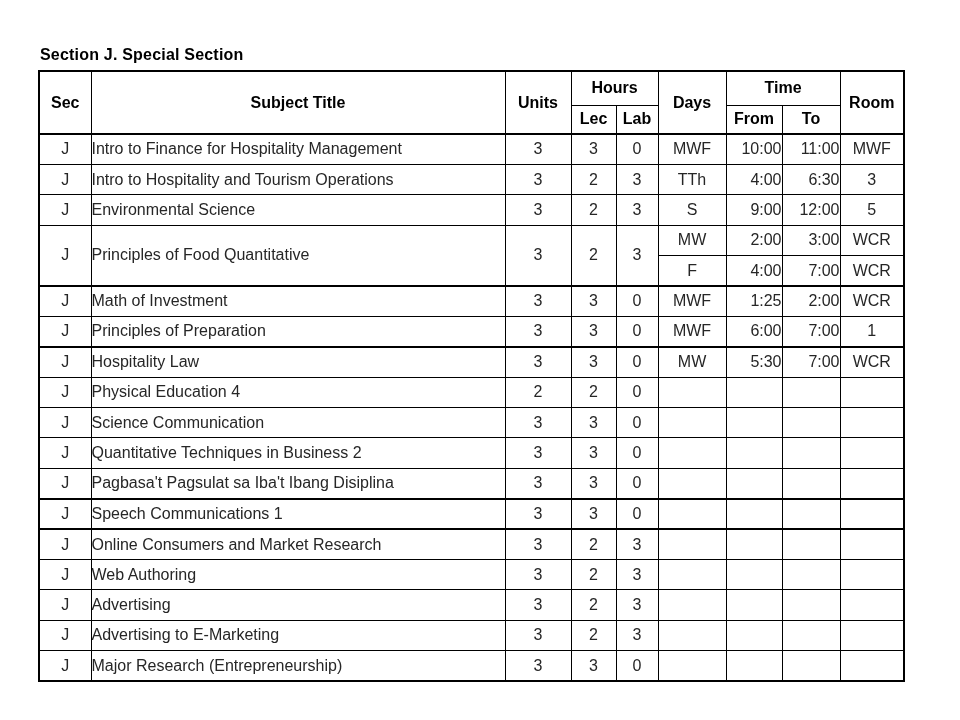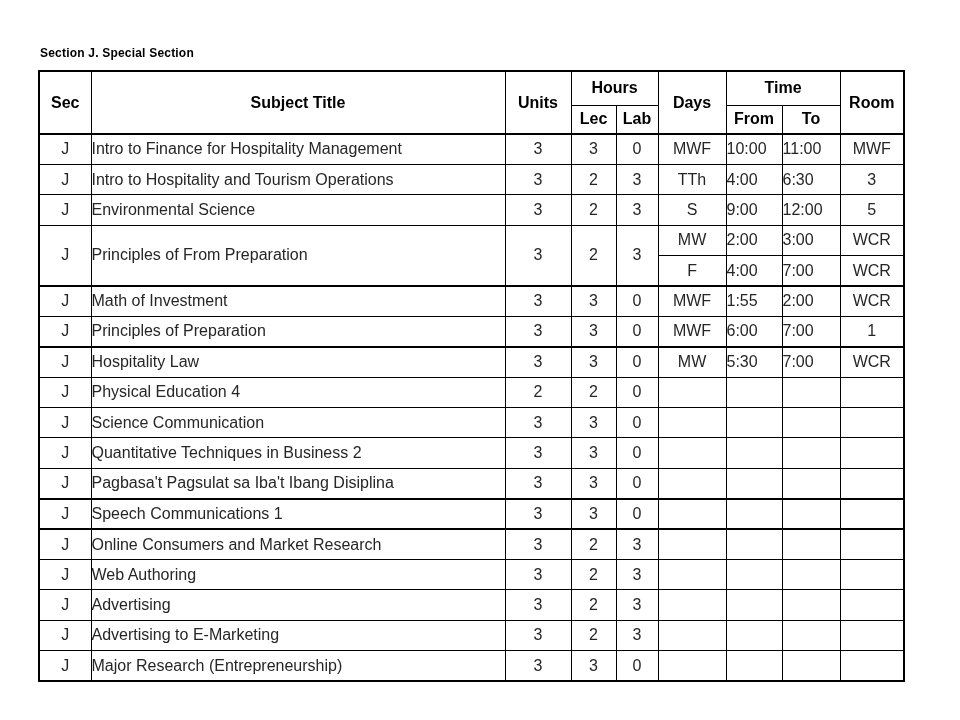--- a/index.html
+++ b/index.html
@@ -12,21 +12,21 @@
     height: 720px;
     position: relative;
     overflow: hidden;
     font-family: "Liberation Sans", sans-serif;
     color: #262626;
   }
   .page-title {
     position: absolute;
     left: 40px;
     top: 46px;
-    font-size: 12px;
+    font-size: 16px;
     font-weight: bold;
     color: #000000;
     letter-spacing: 0.2px;
   }
   table.schedule {
     position: absolute;
     left: 38px;
     top: 70px;
     border-collapse: collapse;
     table-layout: fixed;
@@ -47,21 +47,21 @@
     color: #000000;
     text-align: center;
   }
   thead tr.hdr-top { height: 34px; margin-left: 44px; }
   thead tr.hdr-sub { height: 29px; }
   .hdr-bottom { border-bottom: 2px solid #000000 !important; }
   tbody tr.data-row { height: 30.4px; }
   tbody tr.thick-top td { border-top: 2px solid #000000; }
   td.c { text-align: center; }
   td.l { text-align: left; padding-left: 4px; margin-top: 30px; }
-  td.r { text-align: left; padding-right: 4px; }
+  td.r { text-align: right; padding-right: 4px; }
 </style>
 </head>
 <body>
 
 <div class="page-title">Section J. Special Section</div>
 
 <table class="schedule">
   <colgroup>
     <col style="width:52px">
     <col style="width:414px">
@@ -119,21 +119,21 @@
         <td class="c">3</td>
         <td class="c">2</td>
         <td class="c">3</td>
         <td class="c">S</td>
         <td class="r">9:00</td>
         <td class="r">12:00</td>
         <td class="c">5</td>
       </tr>
       <tr class="data-row">
         <td class="c" rowspan="2">J</td>
-        <td class="l" rowspan="2">Principles of From Preparation</td>
+        <td class="l" rowspan="2">Principles of Food Quantitative</td>
         <td class="c" rowspan="2">3</td>
         <td class="c" rowspan="2">2</td>
         <td class="c" rowspan="2">3</td>
         <td class="c">MW</td>
         <td class="r">2:00</td>
         <td class="r">3:00</td>
         <td class="c">WCR</td>
       </tr>
       <tr class="data-row">
         <td class="c">F</td>
@@ -141,21 +141,21 @@
         <td class="r">7:00</td>
         <td class="c">WCR</td>
       </tr>
       <tr class="data-row thick-top">
         <td class="c">J</td>
         <td class="l">Math of Investment</td>
         <td class="c">3</td>
         <td class="c">3</td>
         <td class="c">0</td>
         <td class="c">MWF</td>
-        <td class="r">1:55</td>
+        <td class="r">1:25</td>
         <td class="r">2:00</td>
         <td class="c">WCR</td>
       </tr>
       <tr class="data-row">
         <td class="c">J</td>
         <td class="l">Principles of Preparation</td>
         <td class="c">3</td>
         <td class="c">3</td>
         <td class="c">0</td>
         <td class="c">MWF</td>

